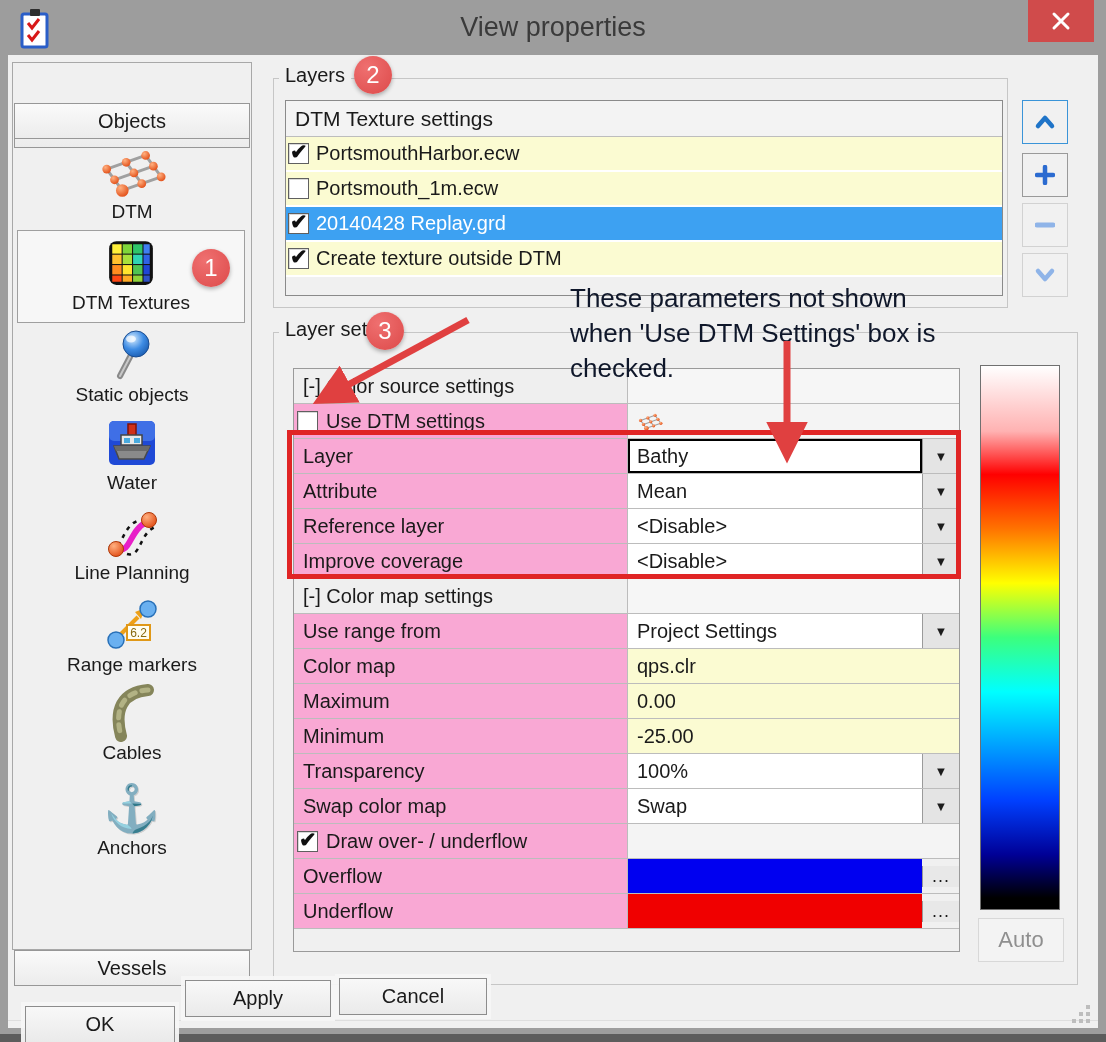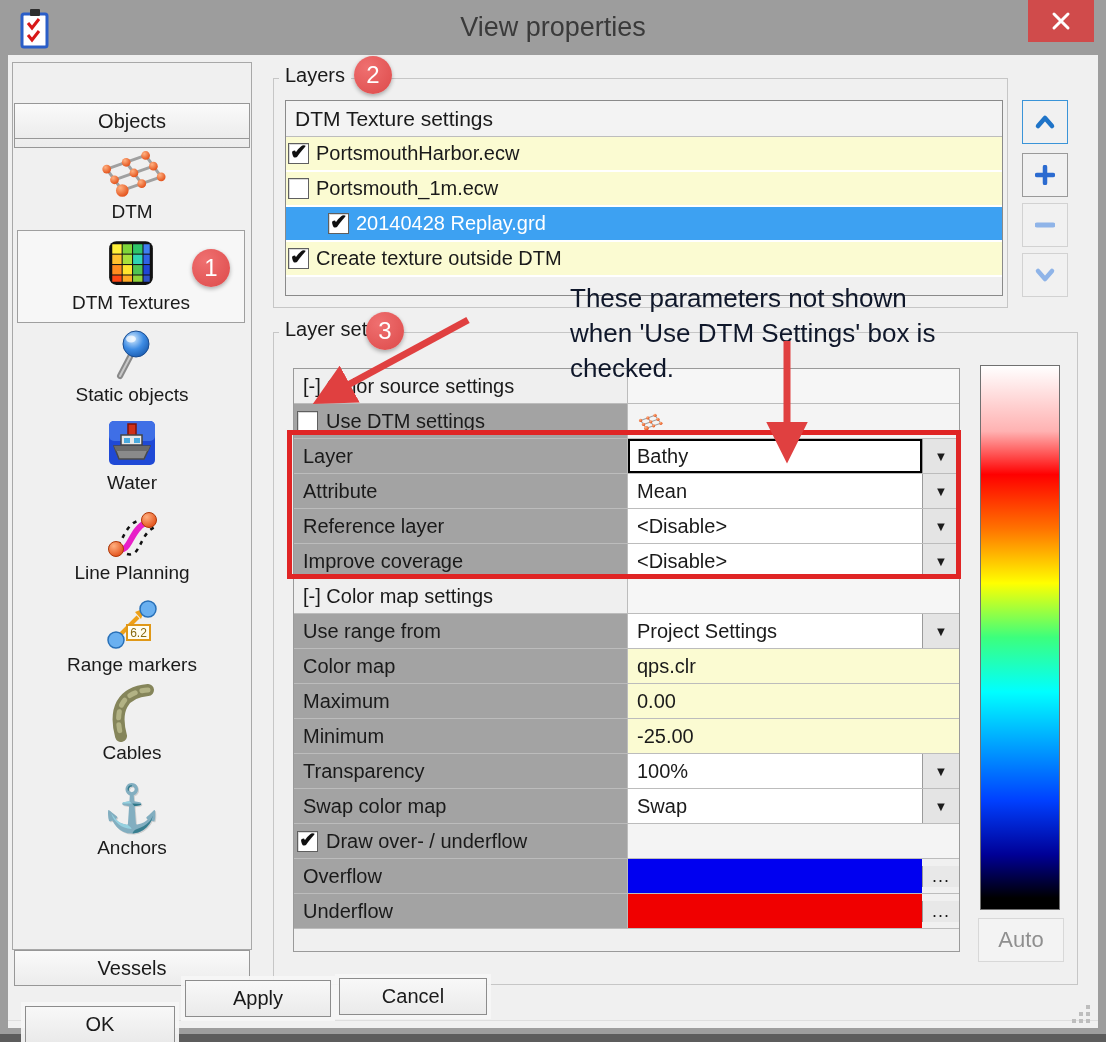--- a/index.html
+++ b/index.html
@@ -47,21 +47,21 @@
   .gl1{left:279px;top:64px;}
   .gl2{left:279px;top:318px;}
   .layerlist{left:285px;top:100px;width:718px;height:196px;border:1px solid #8a8a8a;
              background:#f0f0f0;box-sizing:border-box;}
   .llhead{height:36px;background:#f3f3f3;border-bottom:1px solid #bdbdbd;display:flex;
           align-items:center;padding-left:9px;font-size:21px;box-sizing:border-box;}
   .lrow{height:35px;display:flex;align-items:center;background:#fbfbd2;
         border-bottom:2px solid #ffffff;box-sizing:border-box;cursor:pointer;font-size:20px;}
   .lrow .cb{margin-left:2px;}
   .lrow .rlb{margin-left:7px;}
-  .lrow.sel{background:#3da1f2;color:#fff;padding-left:40px;}
+  .lrow.sel{background:#3da1f2;color:#fff;}
 
   
   .cb{width:21px;height:21px;background:#fff;border:1px solid #5f5f5f;box-sizing:border-box;
       position:relative;flex:none;box-shadow:inset 1px 1px 0 rgba(0,0,0,.15);cursor:pointer;}
   .cb[data-checked="true"]::after{content:"\2714";position:absolute;left:1px;top:-4px;
       font-size:21px;font-weight:bold;color:#101010;}
 
   
   .lbtn{position:absolute;left:1022px;width:46px;height:44px;background:#f1f1f1;
         border:1px solid #9a9a9a;box-sizing:border-box;display:flex;align-items:center;
@@ -70,21 +70,21 @@
   .lb-add{top:153px;}
   .lb-rem{top:203px;border-color:#d2d2d2;}
   .lb-dn{top:253px;border-color:#d2d2d2;}
 
   
   .grp2{left:273px;top:332px;width:805px;height:653px;}
   .tbl{left:293px;top:368px;width:667px;height:584px;border:1px solid #9a9a9a;background:#f0f0f0;
        box-sizing:border-box;display:flex;flex-direction:column;}
   .tr{height:35px;flex:none;display:flex;border-bottom:1px solid #bcbcbc;box-sizing:border-box;}
   .tl{width:334px;flex:none;border-right:1px solid #bcbcbc;display:flex;align-items:center;
-      padding-left:9px;font-size:20px;background:#a3a3a3;box-sizing:border-box;}
+      padding-left:9px;font-size:20px;background:#f9a8d4;box-sizing:border-box;}
   .tv{flex:1;display:flex;align-items:center;font-size:20px;background:#fbfbd2;padding-left:9px;box-sizing:border-box;text-align:center;}
   .tr.g .tl{background:#efefef;padding-left:9px;}
   .tr.g .tv{background:#f6f6f6;}
   .tr.dd .tv{background:#fff;cursor:pointer;}
   .tr.ck .tl{padding-left:3px;}
   .tr.ck .tl .cklb{margin-left:8px;}
   .tr.ck .tv{background:#f4f4f4;}
   .da{width:36px;flex:none;border-left:1px solid #9a9a9a;background:#e4e4e4;display:flex;
       align-items:center;justify-content:center;font-size:13px;color:#1c1c1c;cursor:pointer;}
   .fc{box-shadow:inset 0 0 0 2px #000;}

